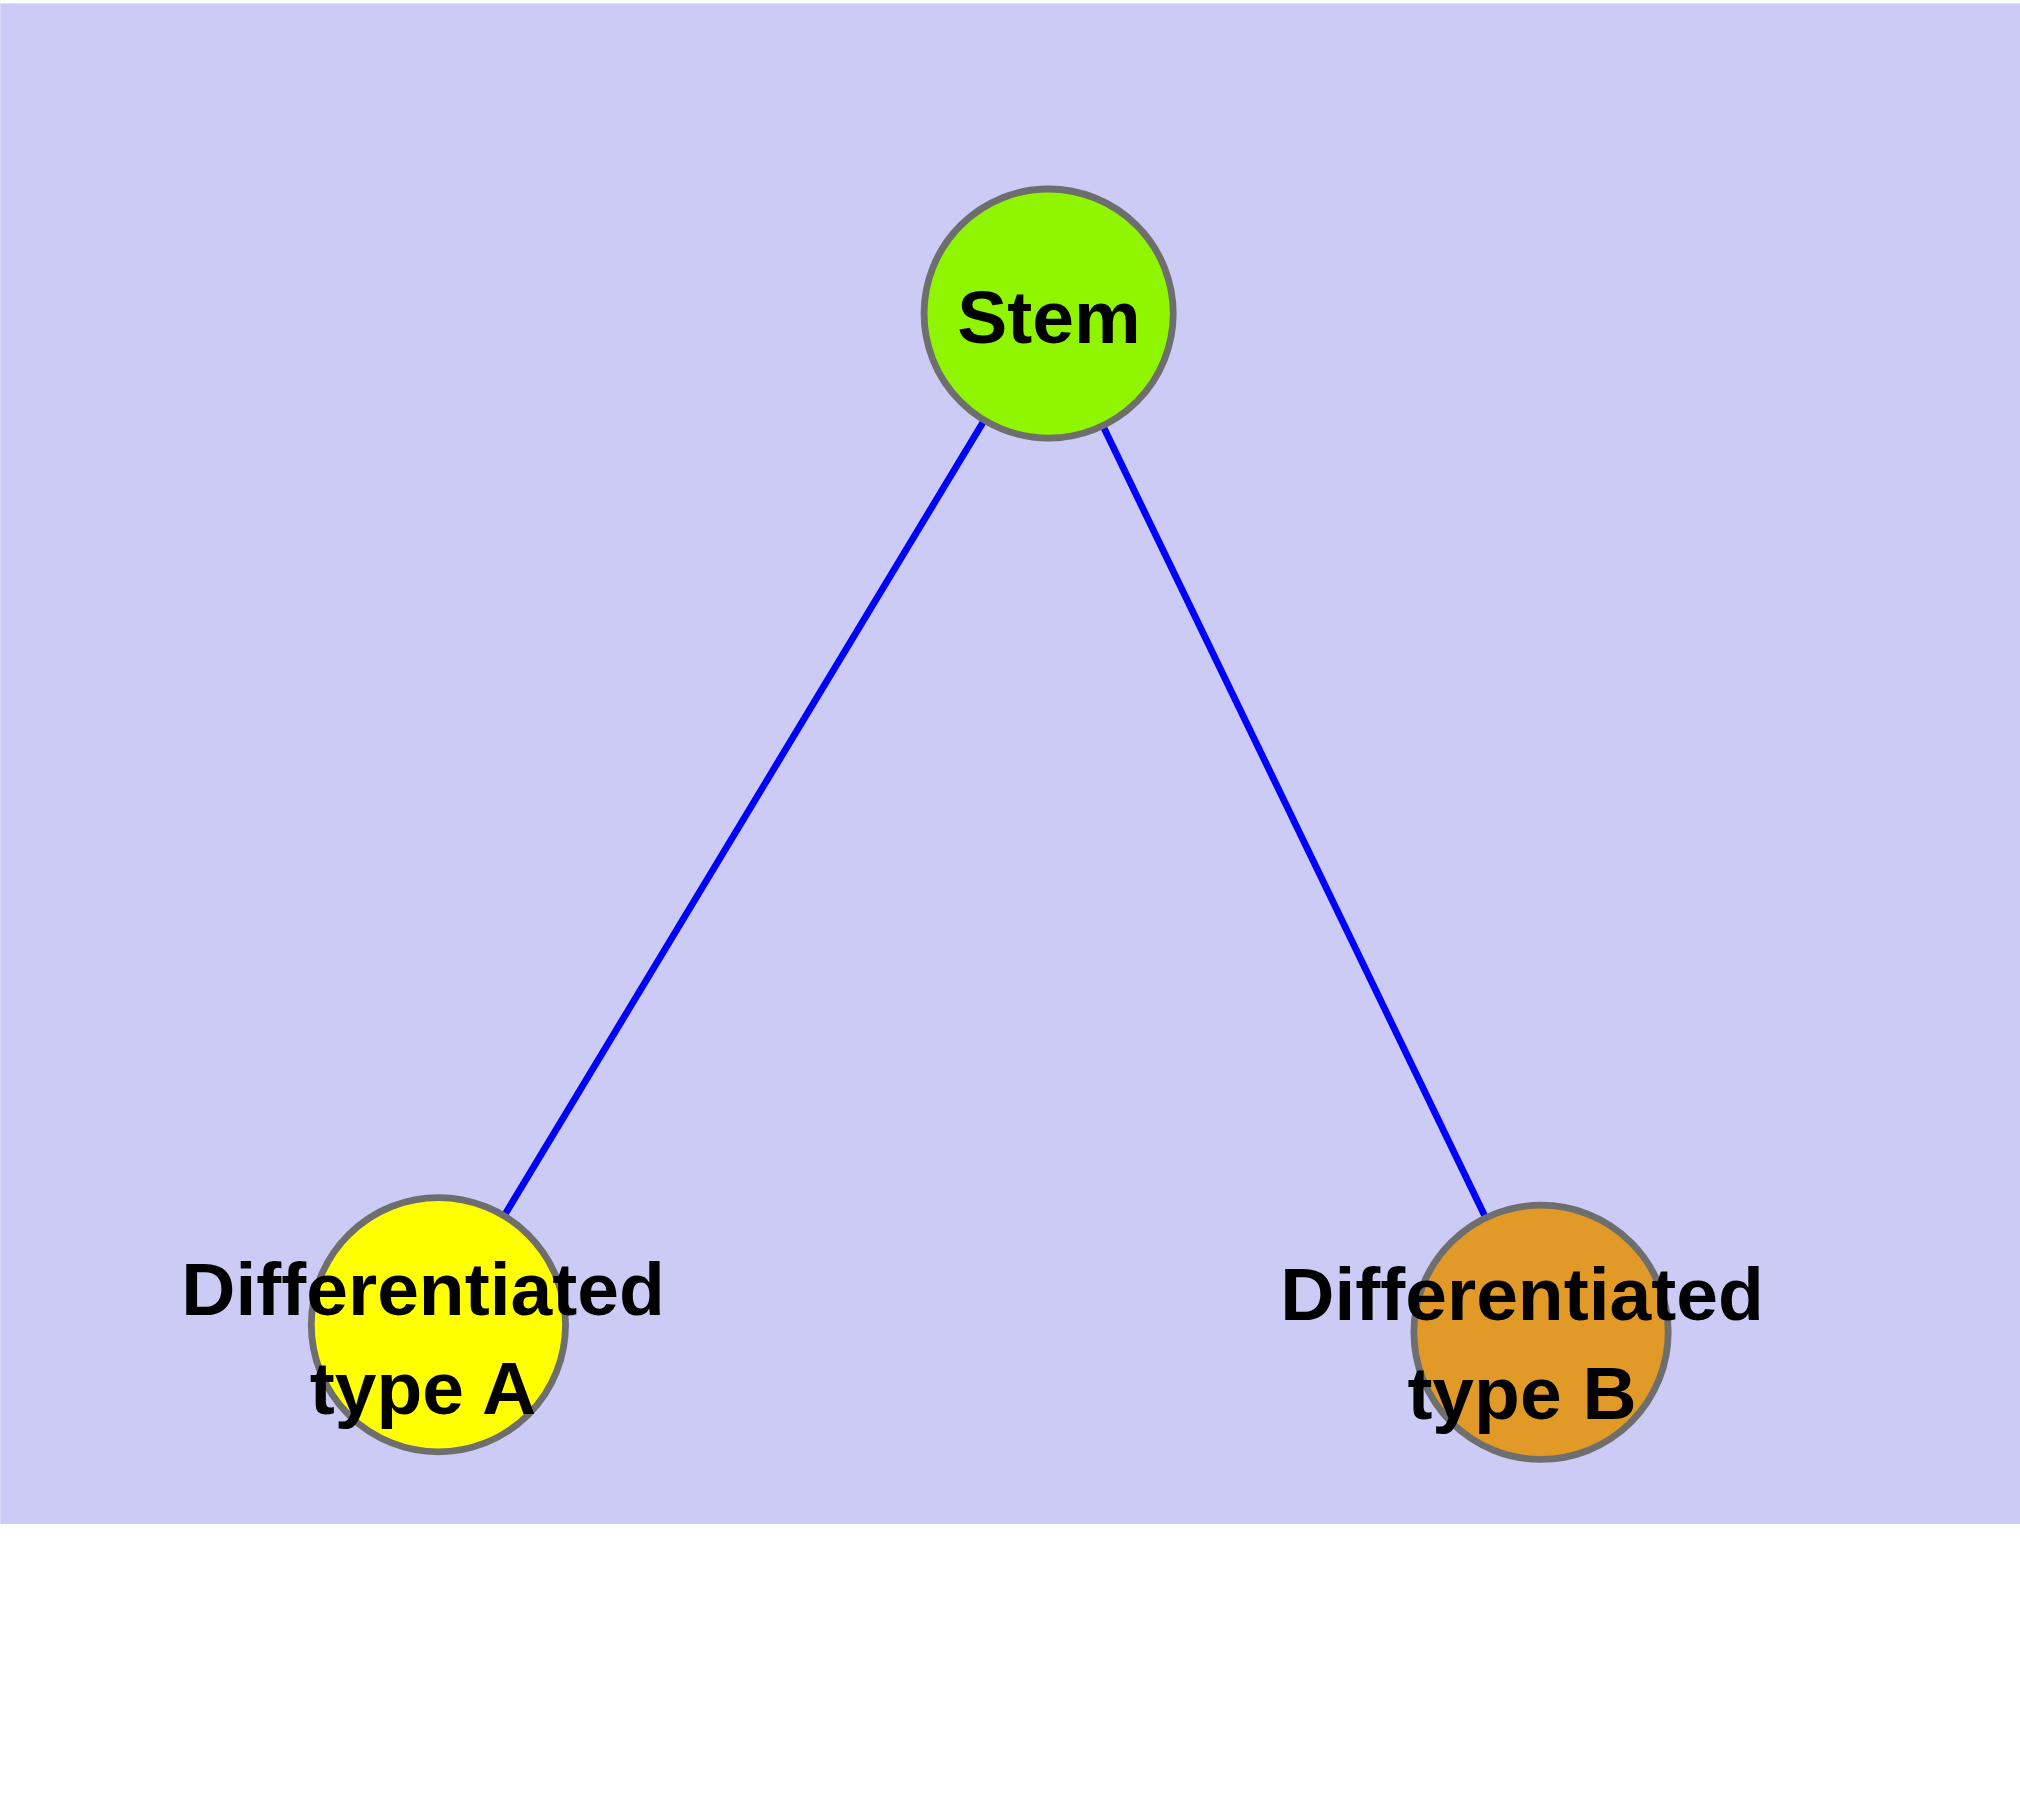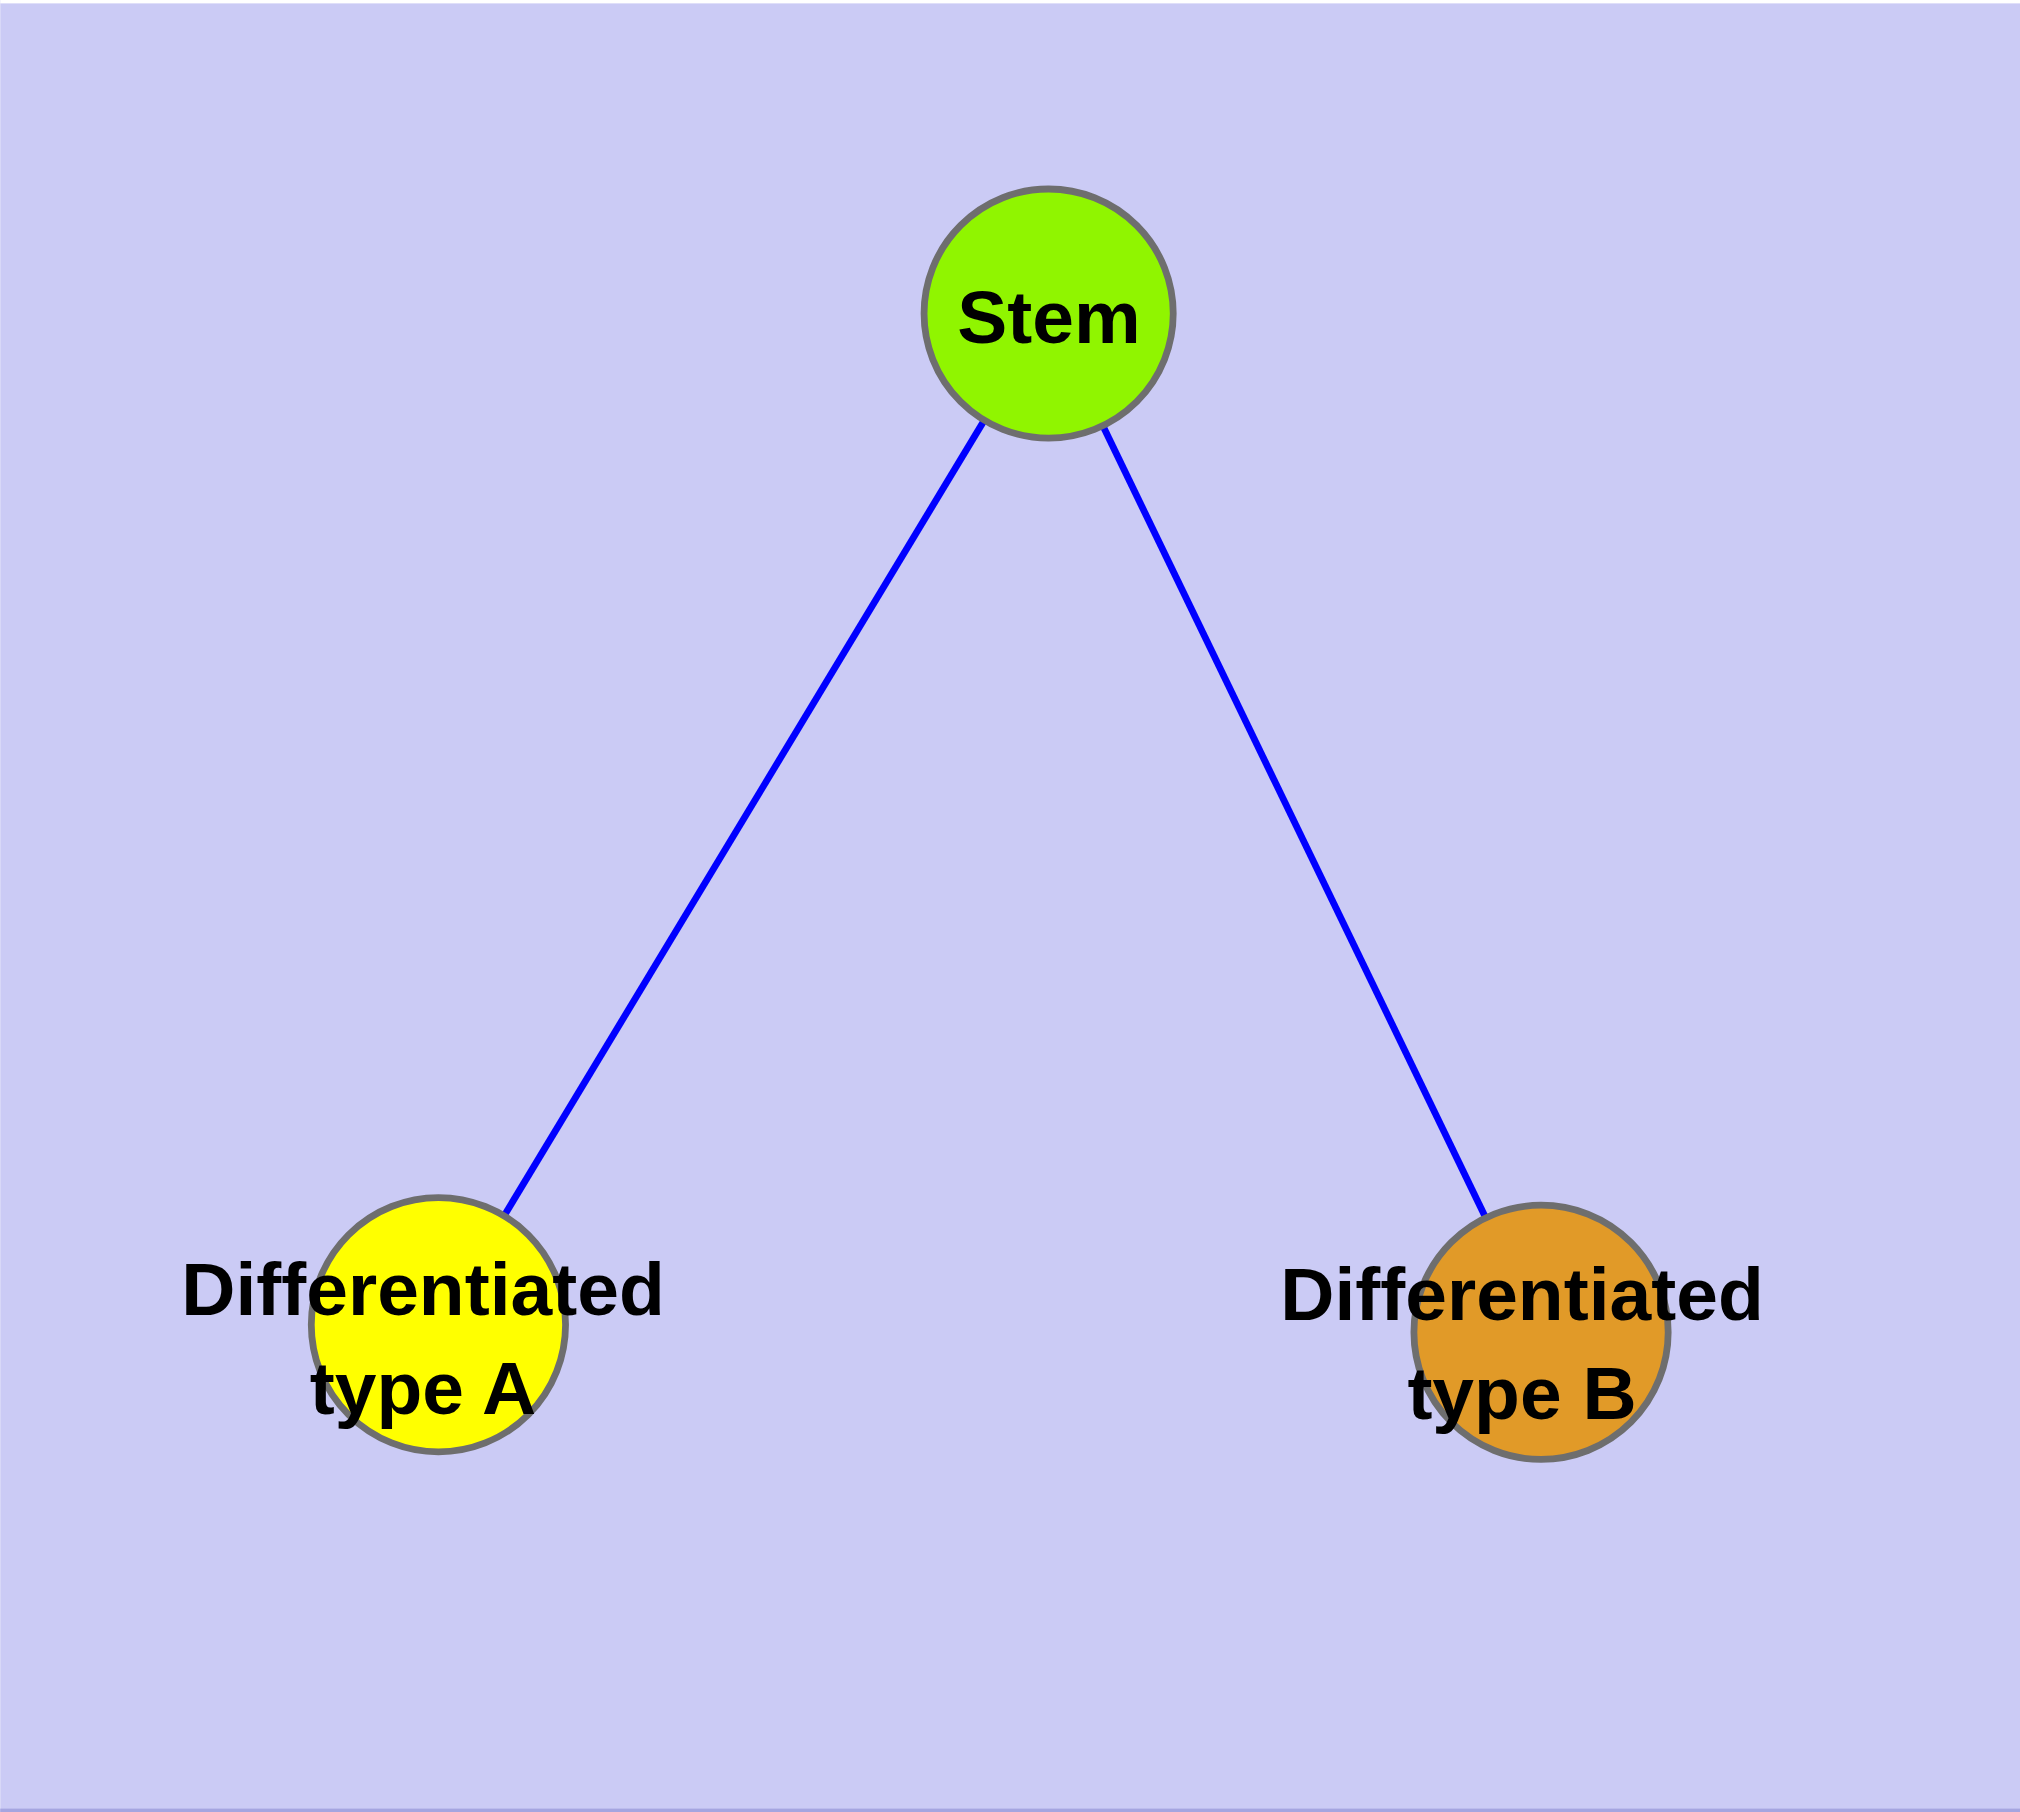--- a/index.html
+++ b/index.html
@@ -5,21 +5,21 @@
   html, body {
     margin: 0;
     padding: 0;
   }
   body {
     font-family: "Liberation Sans", "DejaVu Sans", sans-serif;
   }
   .canvas {
     position: relative;
     width: 2021px;
-    height: 1812px;
+    height: 1524px;
     overflow: hidden;
   }
   .diagram-svg {
     position: absolute;
     inset: 0;
     display: block;
   }
   .node-label {
     position: absolute;
     transform: translate(-50%, -50%);

